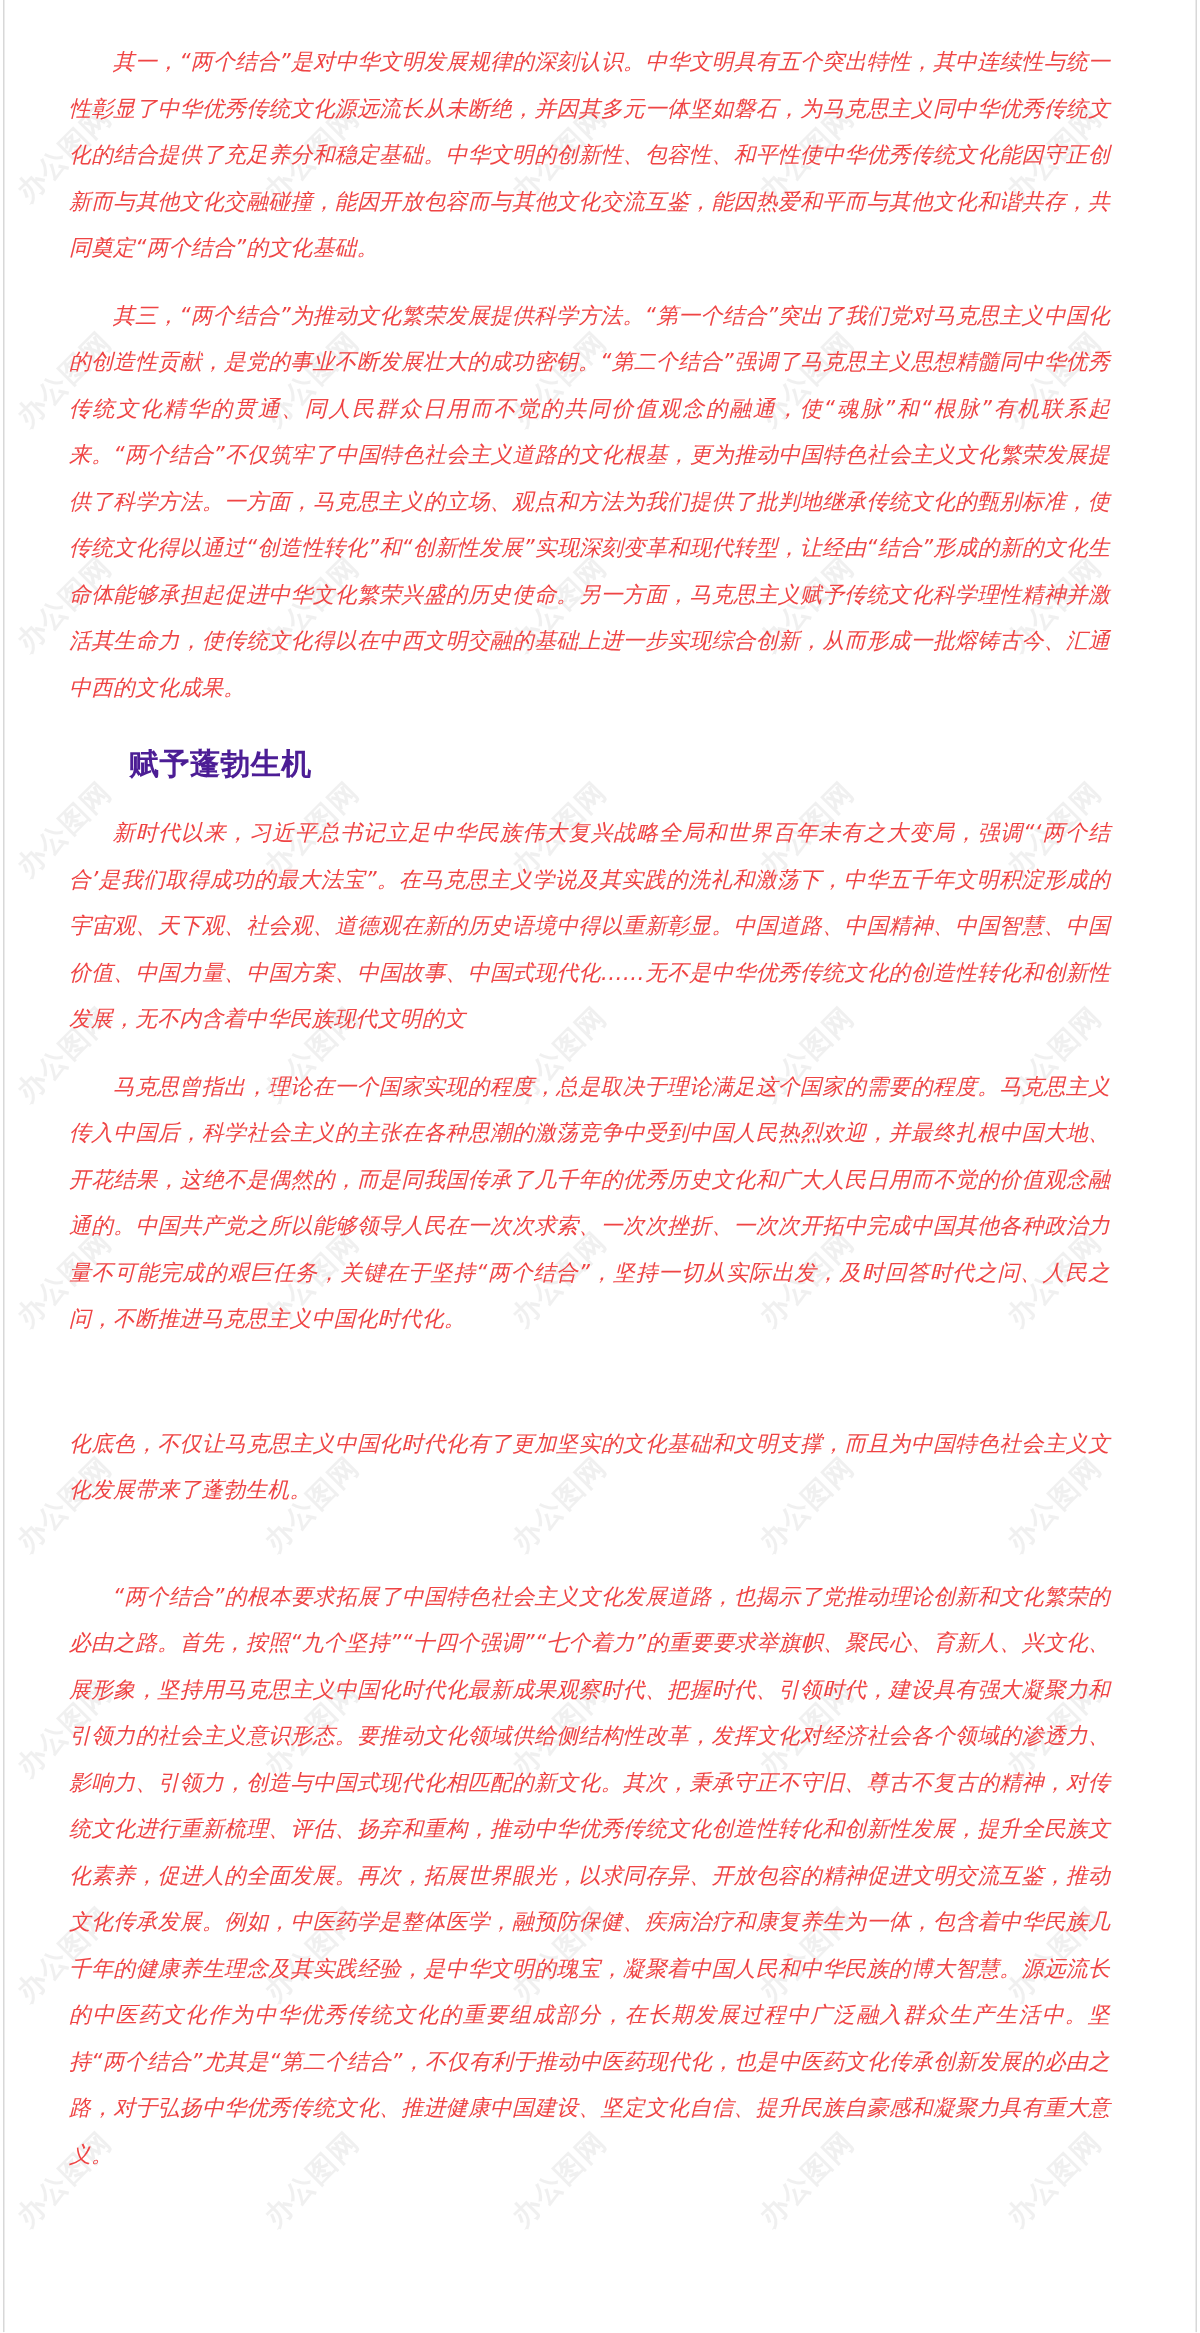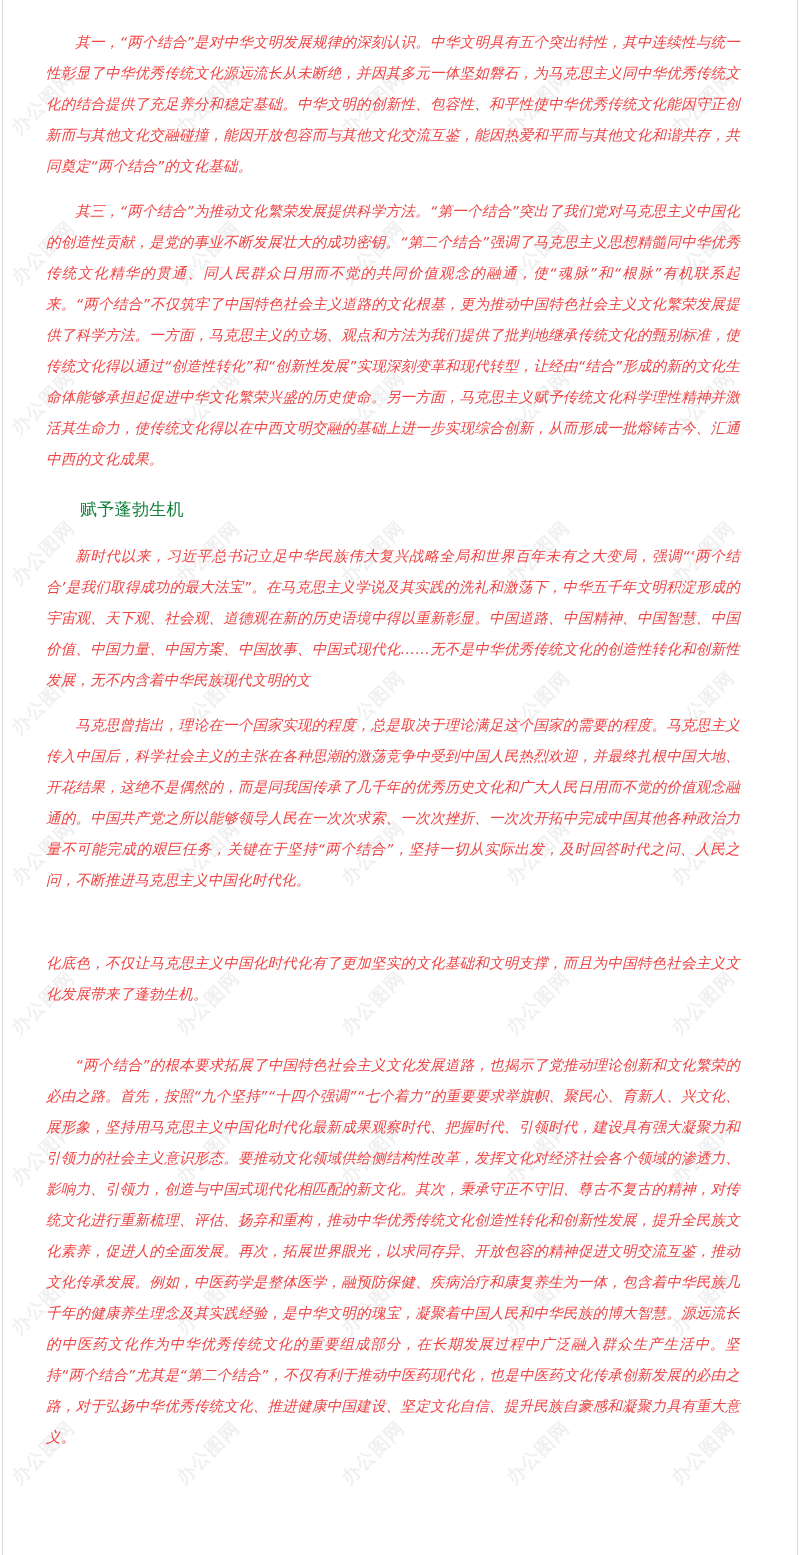--- a/index.html
+++ b/index.html
@@ -71,23 +71,23 @@
     padding: 0 20px 0 24px;
     letter-spacing: 0.1px;
     font-style: italic;
   }
   .para.no-indent { text-indent: 0; }
 
   .para + .para { margin-top: 14px; }
 
   .heading {
     margin: 0;
-    color: #15803d;
-    font-size: 17px;
-    font-weight: 400;
+    color: #4c1d95;
+    font-size: 20px;
+    font-weight: 700;
     line-height: 26px;
     padding: 0 20px 0 24px;
     text-indent: 2em;
     letter-spacing: 0.3px;
   }
 
   .spacer-heading-top  { height: 22px; }
   .spacer-heading-bot  { height: 18px; }
   .page-gap            { height: 52px; }
 </style>

